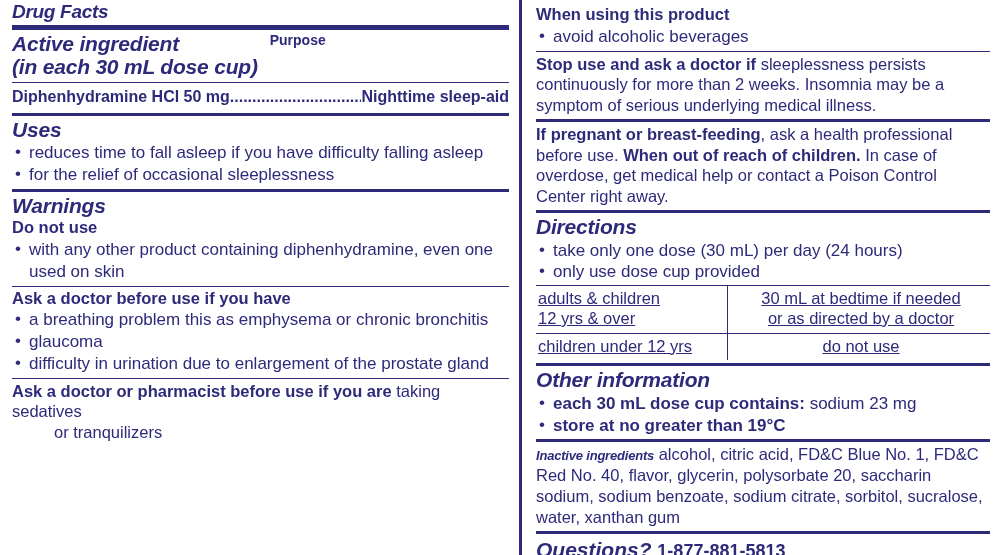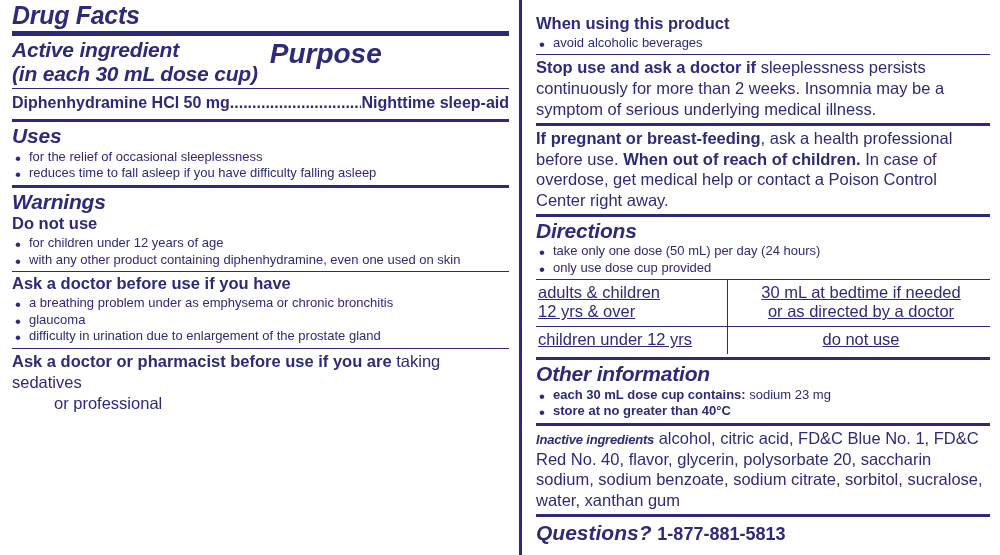--- a/index.html
+++ b/index.html
@@ -28,59 +28,58 @@
   .col {
     box-sizing: border-box;
     position: relative;
   }
   .col-left {
     width: 519px;
     padding: 0 10px 0 12px;
   }
   .col-right {
     width: 481px;
-    padding: 11px 10px 0 14px;
+    padding: 2px 10px 0 14px;
     border-left: 3px solid #2e2a7a;
   }
   
   .rule-thick {
     border-top: 5px solid #2e2a7a;
     margin: 3px 0 2px 0;
   }
   .rule-med {
     border-top: 3px solid #2e2a7a;
     margin: 3px 0 2px 0;
   }
   .rule-thin {
     border-top: 1.5px solid #2e2a7a;
     margin: 3px 0 2px 0;
   }
   .title-main {
-    font-size: 25px;
+    font-size: 19px;
     font-weight: bold;
     font-style: italic;
     line-height: 1.05;
     margin: 2px 0 0 0;
     letter-spacing: -0.3px;
   }
   .sec-head {
     font-size: 21px;
     font-weight: bold;
     font-style: italic;
     line-height: 1.12;
     letter-spacing: -0.2px;
   }
   .sec-head-row {
     display: flex;
     align-items: flex-start;
   }
   .sec-head-row .purpose {
-    font-size: 28px;
-    font-weight: bold;
-    font-style: italic;
+    font-size: 14px;
+    font-weight: bold;
     white-space: nowrap;
     padding-left: 12px;
   }
   .bold-head {
     font-size: 16.5px;
     font-weight: bold;
     line-height: 1.2;
     margin-top: 1px;
   }
   .ing-line {
@@ -91,21 +90,21 @@
     white-space: nowrap;
     padding: 2px 0 2px 0;
     font-weight: bold;
   }
   ul.bullets {
     list-style: none;
     margin: 1px 0 2px 0;
     padding: 0;
   }
   ul.bullets li {
-    font-size: 13px;
+    font-size: 17px;
     line-height: 1.28;
     padding-left: 17px;
     position: relative;
     margin-bottom: 0px;
   }
   ul.bullets li:before {
     content: "\2022";
     position: absolute;
     left: 3px;
     top: -1px;
@@ -175,47 +174,46 @@
       <div class="ing-line">
         <span>Diphenhydramine HCl 50 mg</span>
         <span style="flex:1;overflow:hidden;text-align:center;">......................................</span>
         <span>Nighttime sleep-aid</span>
       </div>
 
       <div class="rule-med"></div>
 
       <div class="sec-head">Uses</div>
       <ul class="bullets">
+        <li>reduces time to fall asleep if you have difficulty falling asleep</li>
         <li>for the relief of occasional sleeplessness</li>
-        <li>reduces time to fall asleep if you have difficulty falling asleep</li>
       </ul>
 
       <div class="rule-med"></div>
 
       <div class="sec-head">Warnings</div>
       <div class="bold-head">Do not use</div>
       <ul class="bullets">
-        <li>for children under 12 years of age</li>
         <li>with any other product containing diphenhydramine, even one used on skin</li>
       </ul>
 
       <div class="rule-thin"></div>
 
       <div class="bold-head">Ask a doctor before use if you have</div>
       <ul class="bullets">
-        <li>a breathing problem under as emphysema or chronic bronchitis</li>
+        <li>a breathing problem this as emphysema or chronic bronchitis</li>
         <li>glaucoma</li>
         <li>difficulty in urination due to enlargement of the prostate gland</li>
       </ul>
 
       <div class="rule-thin"></div>
 
       <div class="mixed">
         <span class="inline-b">Ask a doctor or pharmacist before use if you are</span><span> taking sedatives</span>
-        <div style="padding-left:42px;">or professional</div>
+        <div style="padding-left:42px;">or tranquilizers</div>
       </div>
 
     </div>
 
     <div class="col col-right">
 
       <div class="bold-head" style="margin-top:3px;">When using this product</div>
       <ul class="bullets">
         <li>avoid alcoholic beverages</li>
       </ul>
@@ -229,21 +227,21 @@
       <div class="rule-med"></div>
 
       <div class="mixed">
         <span class="inline-b">If pregnant or breast-feeding</span><span>, ask a health professional before use. </span><span class="inline-b">When out of reach of children.</span><span> In case of overdose, get medical help or contact a Poison Control Center right away.</span>
       </div>
 
       <div class="rule-med"></div>
 
       <div class="sec-head">Directions</div>
       <ul class="bullets">
-        <li>take only one dose (50 mL) per day (24 hours)</li>
+        <li>take only one dose (30 mL) per day (24 hours)</li>
         <li>only use dose cup provided</li>
       </ul>
 
       <table class="dose">
         <tbody>
             <tr>
           <td class="first">
             <div>adults &amp; children</div>
             <div>12 yrs &amp; over</div>
           </td>
@@ -261,21 +259,21 @@
           </td>
         </tr>
       </tbody>
         </table>
 
       <div class="rule-med"></div>
 
       <div class="sec-head">Other information</div>
       <ul class="bullets">
         <li><span class="inline-b">each 30 mL dose cup contains:</span><span> sodium 23 mg</span></li>
-        <li><span class="inline-b">store at no greater than 40°C</span></li>
+        <li><span class="inline-b">store at no greater than 19°C</span></li>
       </ul>
 
       <div class="rule-med"></div>
 
       <div class="mixed">
         <span class="sec-head" style="font-size:13px;">Inactive ingredients</span>
         <span>alcohol, citric acid, FD&amp;C Blue No. 1, FD&amp;C Red No. 40, flavor, glycerin, polysorbate 20, saccharin sodium, sodium benzoate, sodium citrate, sorbitol, sucralose, water, xanthan gum</span>
       </div>
 
       <div class="rule-med"></div>

